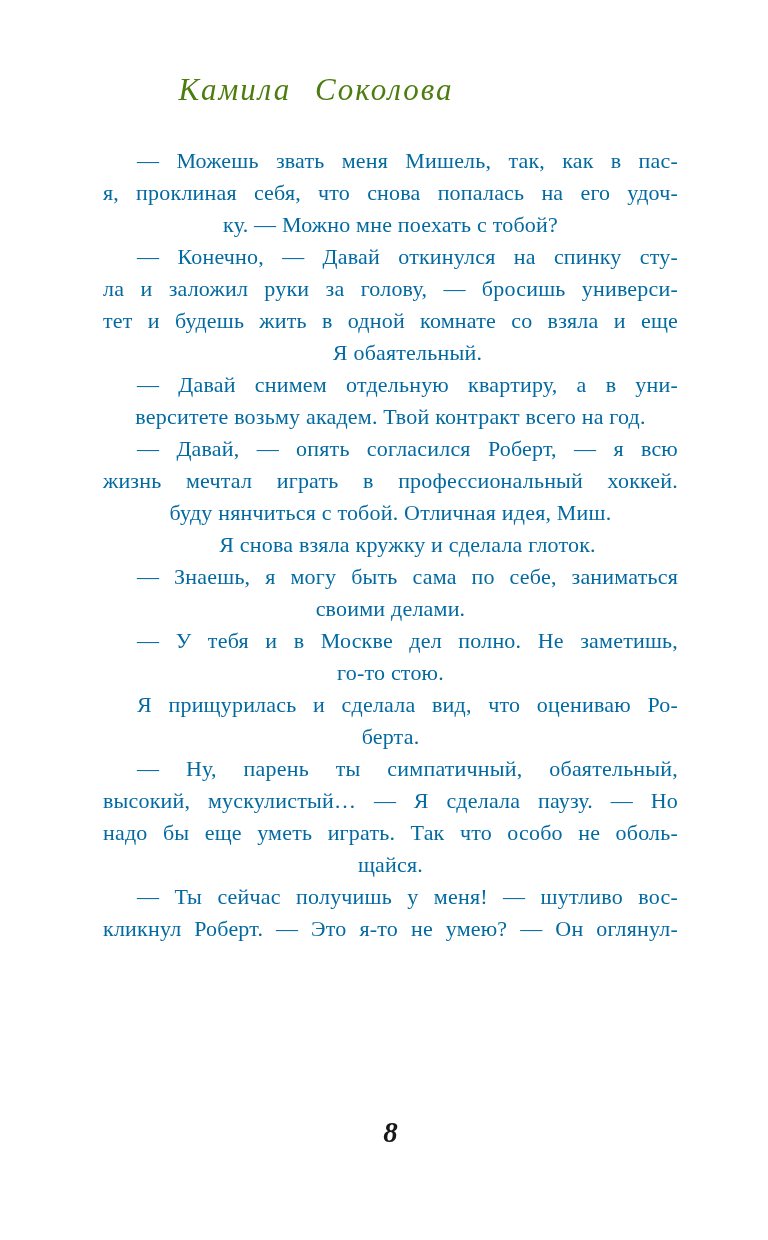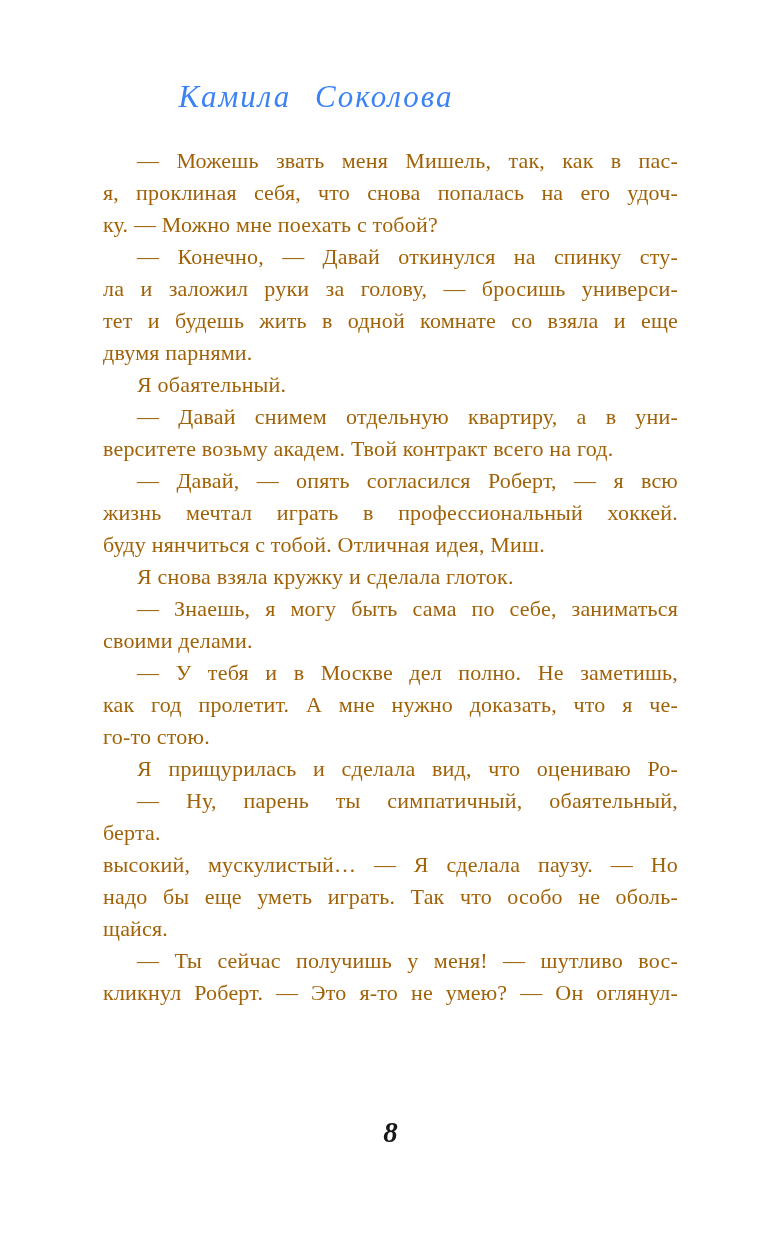--- a/index.html
+++ b/index.html
@@ -10,45 +10,45 @@
   .page {
     position: relative;
     width: 768px;
     height: 1240px;
     background: #ffffff;
     color: #1c1c1c;
     overflow: hidden;
   }
   .running-head {
     position: absolute;
-    top: 79px;
+    top: 72px;
     left: 0;
     width: 632px;
     text-align: center;
     font-family: "Liberation Serif", serif;
     font-style: italic;
     font-size: 31px;
     letter-spacing: 2px;
     word-spacing: 14px;
-    color: #3b82f6;
+    color: #4d7c0f;
   }
   .text-block {
     position: absolute;
     top: 145px;
     left: 103px;
     width: 575px;
     font-family: "Liberation Serif", serif;
     font-size: 22px;
     line-height: 32px;
     letter-spacing: 0.2px;
-    color: #a16207;
+    color: #0369a1;
   }
   .line {
     min-height: 32px;
-    text-align: left;
+    text-align: center;
   }
   .line.j {
     text-align: justify;
     text-align-last: justify;
   }
   .line.ind {
     text-indent: 34px;
   }
   .page-number {
     position: absolute;
@@ -69,36 +69,34 @@
 <div class="page">
   <div class="running-head">Камила Соколова</div>
 
   <div class="text-block">
       <div class="line j ind">— Можешь звать меня Мишель, так, как в пас-</div>
       <div class="line j">я, проклиная себя, что снова попалась на его удоч-</div>
       <div class="line">ку. — Можно мне поехать с тобой?</div>
       <div class="line j ind">— Конечно, — Давай откинулся на спинку сту-</div>
       <div class="line j">ла и заложил руки за голову, — бросишь универси-</div>
       <div class="line j">тет и будешь жить в одной комнате со взяла и еще</div>
-      <div class="line">двумя парнями.</div>
       <div class="line ind">Я обаятельный.</div>
       <div class="line j ind">— Давай снимем отдельную квартиру, а в уни-</div>
       <div class="line">верситете возьму академ. Твой контракт всего на год.</div>
       <div class="line j ind">— Давай, — опять согласился Роберт, — я всю</div>
       <div class="line j">жизнь мечтал играть в профессиональный хоккей.</div>
       <div class="line">буду нянчиться с тобой. Отличная идея, Миш.</div>
       <div class="line ind">Я снова взяла кружку и сделала глоток.</div>
       <div class="line j ind">— Знаешь, я могу быть сама по себе, заниматься</div>
       <div class="line">своими делами.</div>
       <div class="line j ind">— У тебя и в Москве дел полно. Не заметишь,</div>
-      <div class="line j">как год пролетит. А мне нужно доказать, что я че-</div>
       <div class="line">го-то стою.</div>
       <div class="line j ind">Я прищурилась и сделала вид, что оцениваю Ро-</div>
+      <div class="line">берта.</div>
       <div class="line j ind">— Ну, парень ты симпатичный, обаятельный,</div>
-      <div class="line">берта.</div>
       <div class="line j">высокий, мускулистый… — Я сделала паузу. — Но</div>
       <div class="line j">надо бы еще уметь играть. Так что особо не оболь-</div>
       <div class="line">щайся.</div>
       <div class="line j ind">— Ты сейчас получишь у меня! — шутливо вос-</div>
       <div class="line j">кликнул Роберт. — Это я-то не умею? — Он оглянул-</div>
     </div>
 
   <div class="page-number">8</div>
 </div>
 

